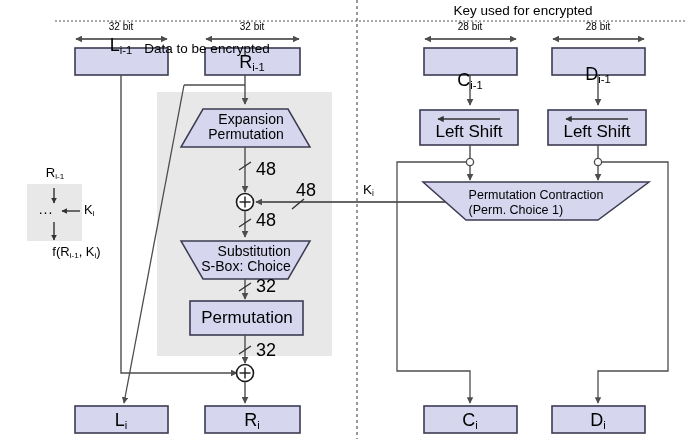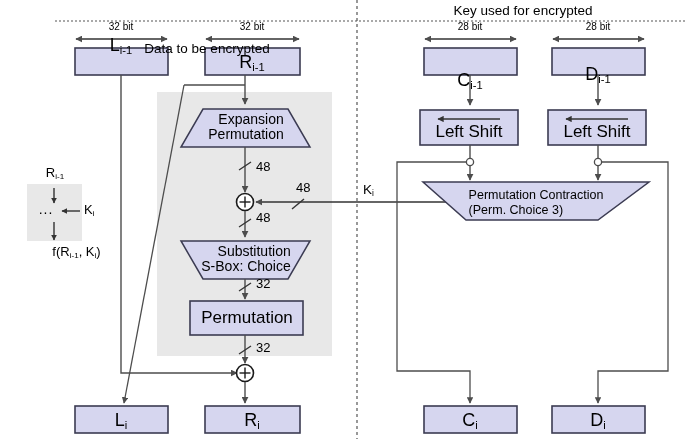--- a/index.html
+++ b/index.html
@@ -42,21 +42,21 @@
   .shapetxt {
     font-size: 14px;
     text-align: right;
     line-height: 15px;
   }
   .pctxt {
     font-size: 12.5px;
     line-height: 15px;
   }
   .widthnum {
-    font-size: 13px;
+    font-size: 18px;
   }
   .kilbl {
     font-size: 13.5px;
   }
   .legtxt {
     font-size: 13px;
   }
   .sub {
     font-size: 0.62em;
     vertical-align: -0.28em;
@@ -199,21 +199,21 @@
     <div>S-Box: Choice</div>
   </div>
 
   <div class="lbl ctr" style="left:247px; top:309px; font-size:17px;">Permutation</div>
 
   <div class="lbl ctr" style="left:469px; top:123px; font-size:17px;">Left Shift</div>
   <div class="lbl ctr" style="left:597px; top:123px; font-size:17px;">Left Shift</div>
 
   <div class="lbl pctxt ctr" style="left:536px; top:188px;">
     <div>Permutation Contraction</div>
-    <div>(Perm. Choice 3)</div>
+    <div>(Perm. Choice 1)</div>
   </div>
 
   <div class="lbl widthnum" style="left:256px; top:160px;">48</div>
   <div class="lbl widthnum" style="left:296px; top:181px;">48</div>
   <div class="lbl widthnum" style="left:256px; top:211px;">48</div>
   <div class="lbl widthnum" style="left:256px; top:277px;">32</div>
   <div class="lbl widthnum" style="left:256px; top:341px;">32</div>
 
   <div class="lbl kilbl" style="left:363px; top:183px;">
     <span>K</span><span class="sub">i</span>

